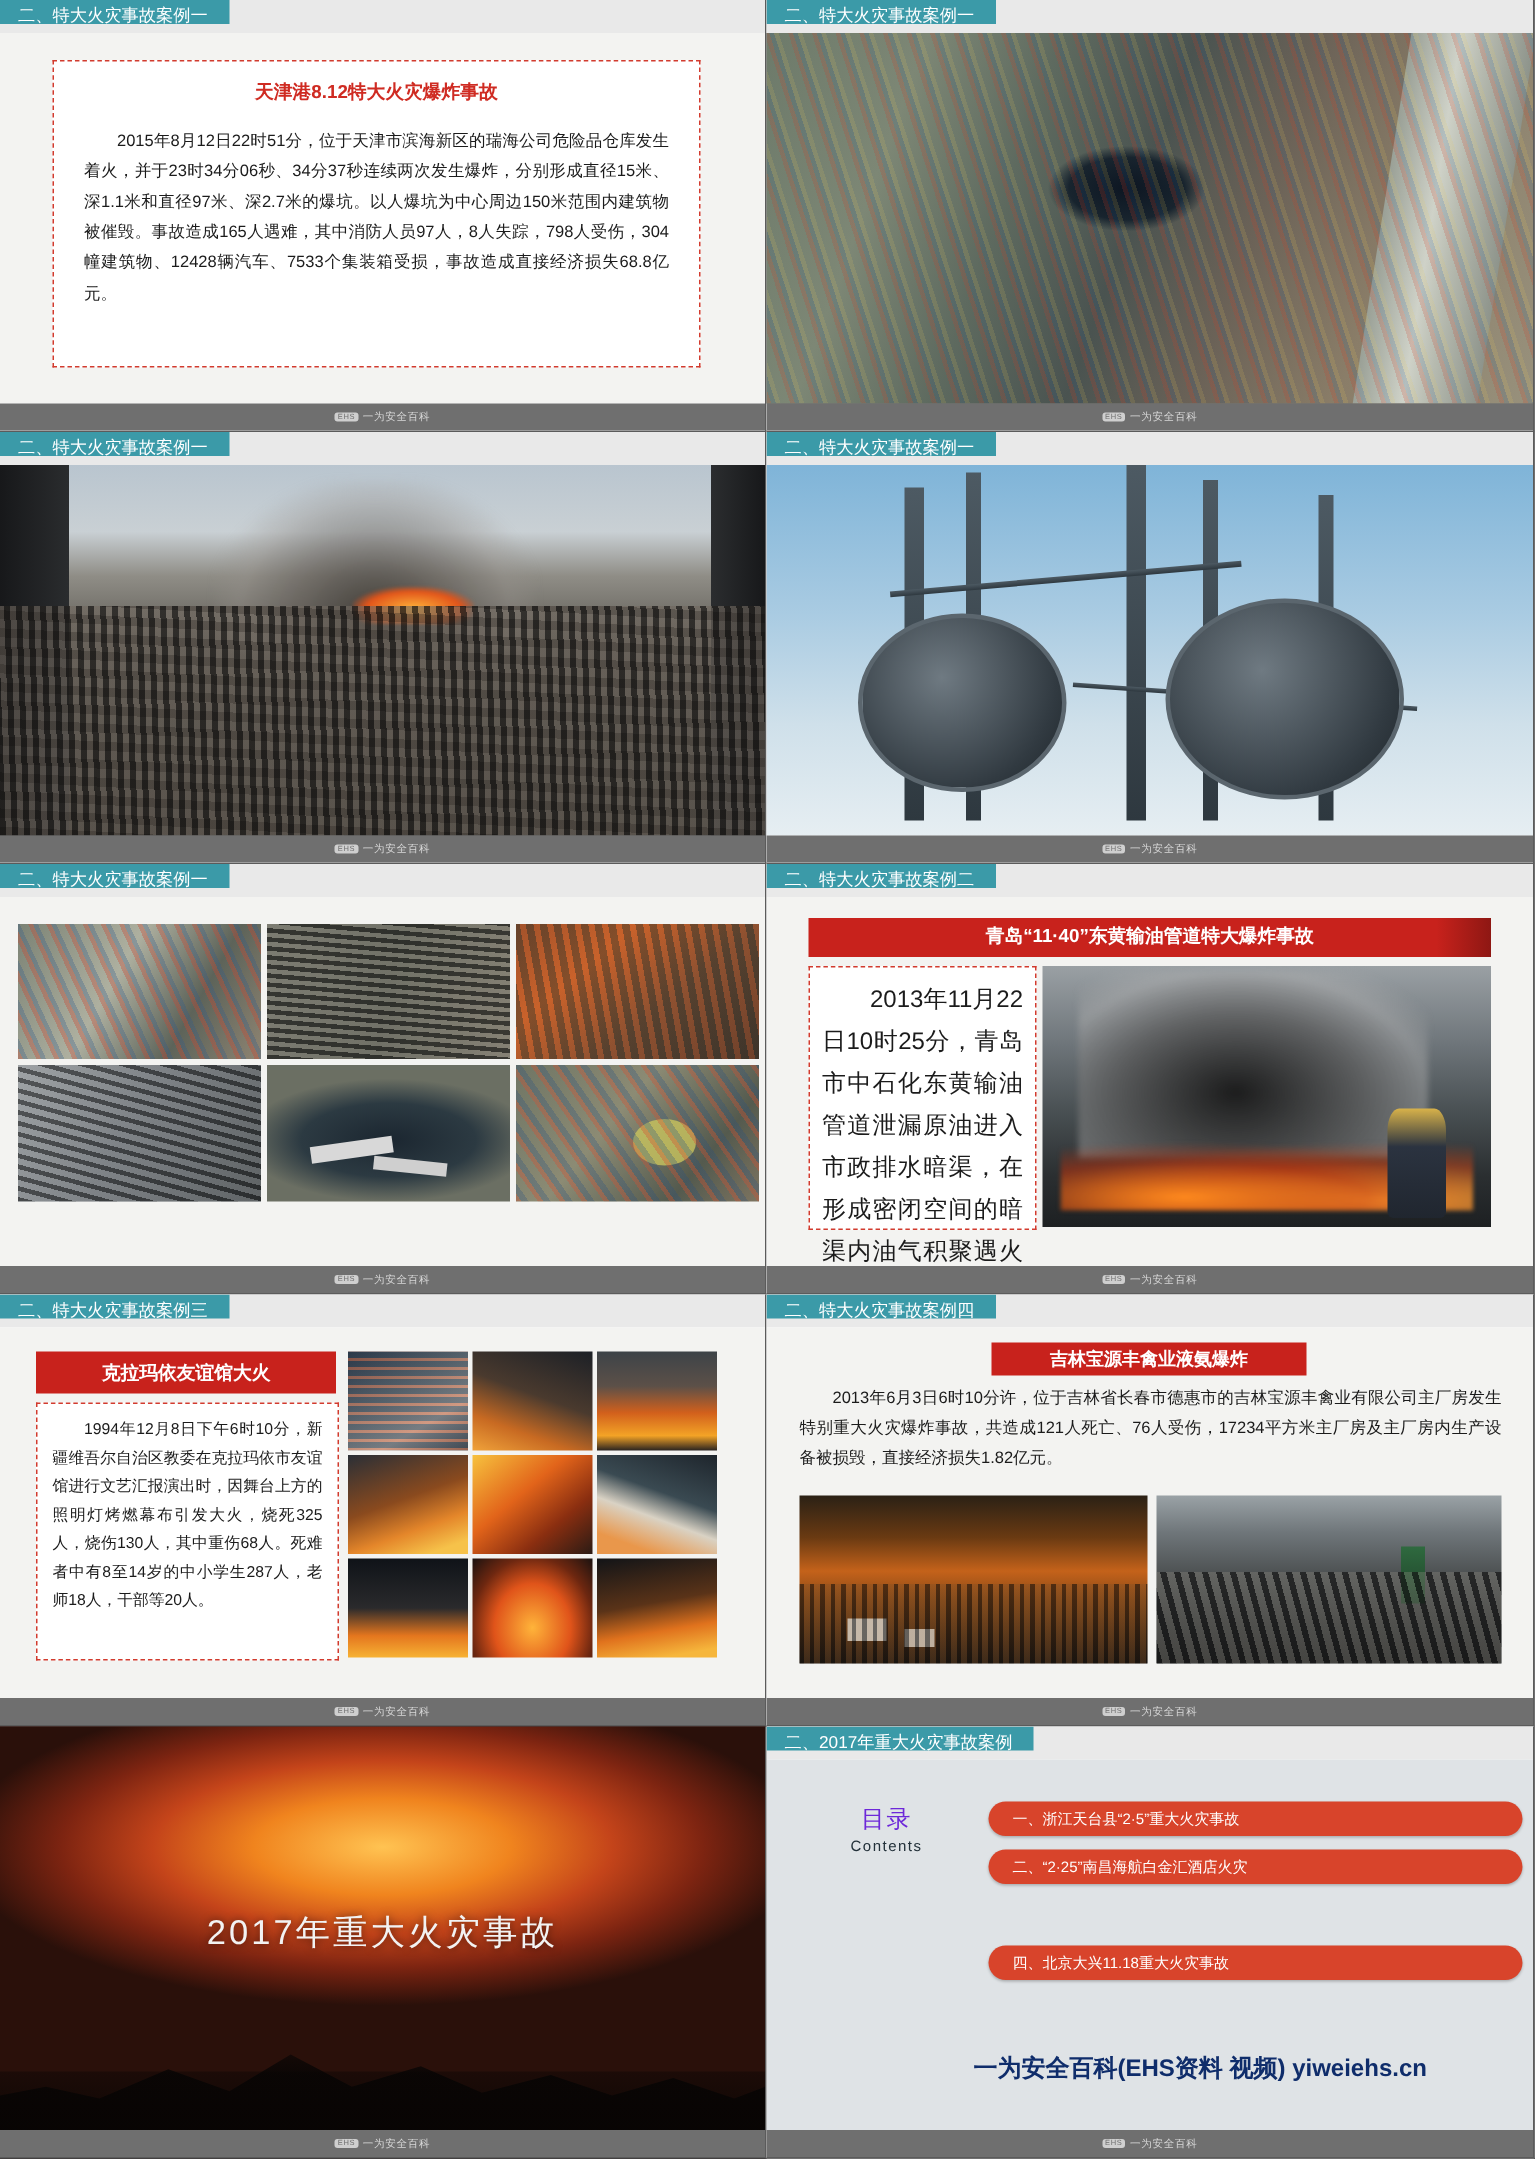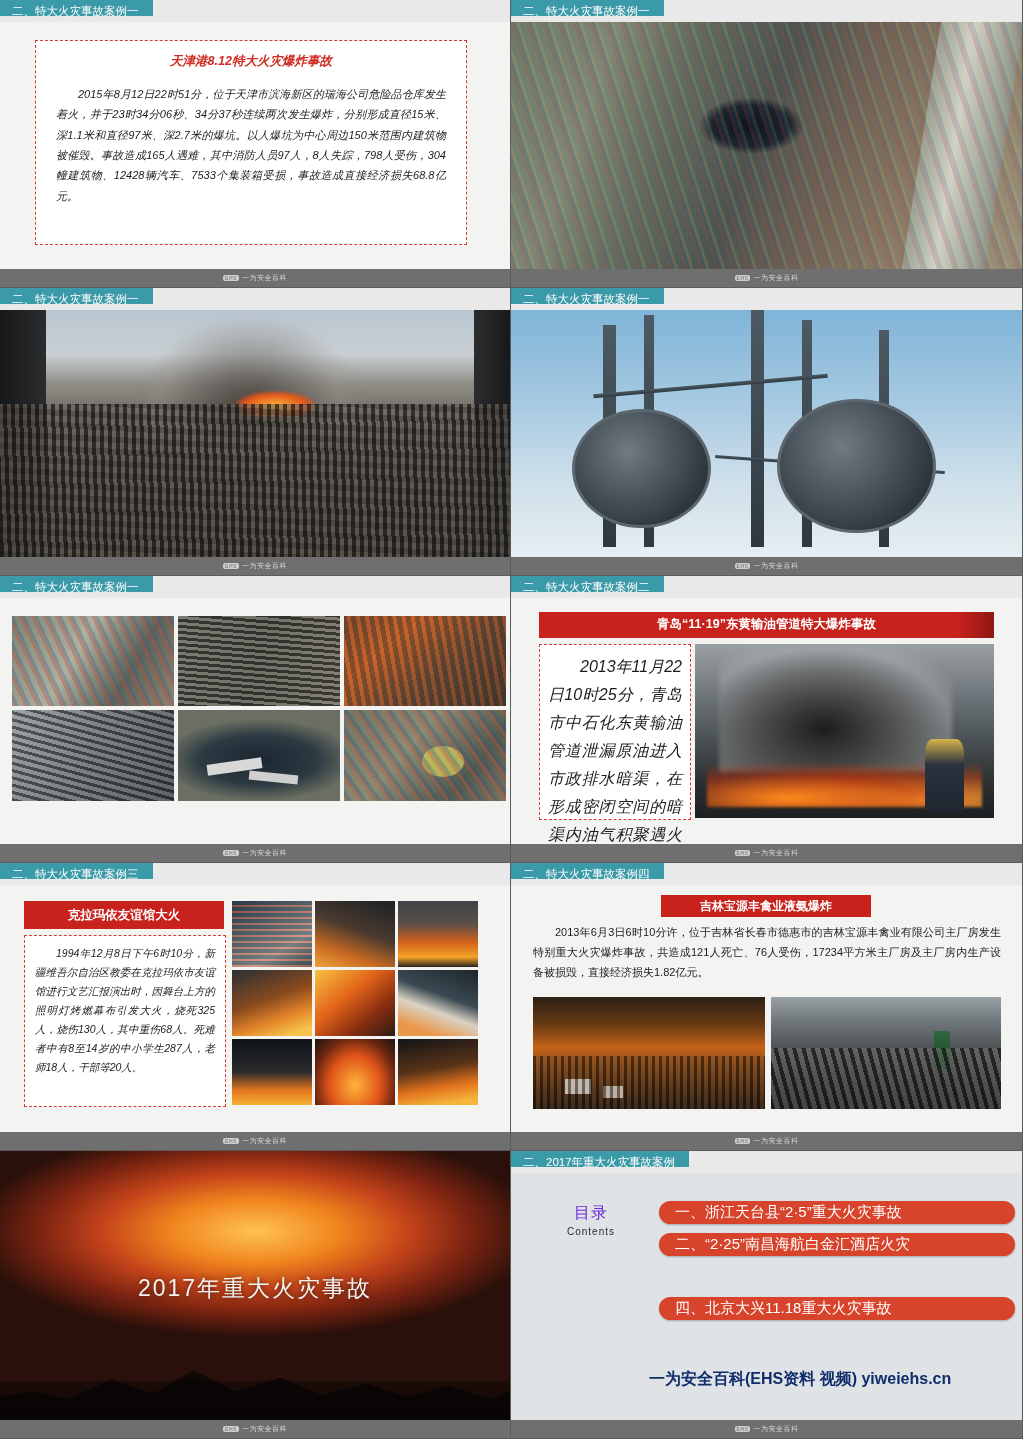--- a/index.html
+++ b/index.html
@@ -72,21 +72,20 @@
     color: #6f6f6f;
     font-size: 5px;
     border-radius: 2px;
     padding: 0 2px;
   }
   
   .dashed-card {
     position: absolute;
     border: 1px dashed #d23b2e;
     background: #ffffff;
-    font-style: italic;
   }
   .title-red {
     color: #cf2b22;
     font-weight: bold;
     text-align: center;
     font-size: 12.5px;
   }
   .para {
     font-size: 11px;
     line-height: 1.85;
@@ -253,21 +252,21 @@
     text-align:center;
   }
   .contents-label .cn { font-size: 16px; letter-spacing:1px; color:#6d28d9; }
   .contents-label .en { font-size: 10px; letter-spacing:1px; margin-top:2px; color:#223039; font-weight:normal;}
   .item-bar {
     position:absolute;
     height:23px;
     border-radius:11.5px;
     background:#d8442b;
     color:#ffffff;
-    font-size:15px;
+    font-size:10px;
     display:flex;
     align-items:center;
     padding-left:16px;
     box-shadow: 0 1px 2px rgba(0,0,0,.25);
   }
   .promo {
     position:absolute;
     font-size:16px;
     font-weight:bold;
     color:#0f2d6b;
@@ -397,21 +396,21 @@
       </span>
     </div>
   </div>
 
   <div class="slide">
     <div class="hdr-wrap">
       <div class="hdr-tag">二、特大火灾事故案例二</div>
     </div>
     <div class="body-area">
       <div class="redbar-title slant" style="left:28px; top:14px; width:455px; height:26px;">
-        <span>青岛“11·19”东黄输油管道特大爆炸事故</span>
+        <span>青岛“11·40”东黄输油管道特大爆炸事故</span>
       </div>
       <div class="dashed-card" style="left:28px; top:46px; width:150px; height:174px;">
         <div class="para" style="margin:8px 8px 0 8px; font-size:16px; line-height:1.75;">2013年11月22日10时25分，青岛市中石化东黄输油管道泄漏原油进入市政排水暗渠，在形成密闭空间的暗渠内油气积聚遇火花发生爆炸，造成62人死亡、136人受伤，直接经济损失75172万元。</div>
       </div>
       <div class="photo blast" style="left:184px; top:46px; width:299px; height:174px;">
         <div class="plume"></div>
         <div class="fire"></div>
         <div class="ff"></div>
       </div>
     </div>

